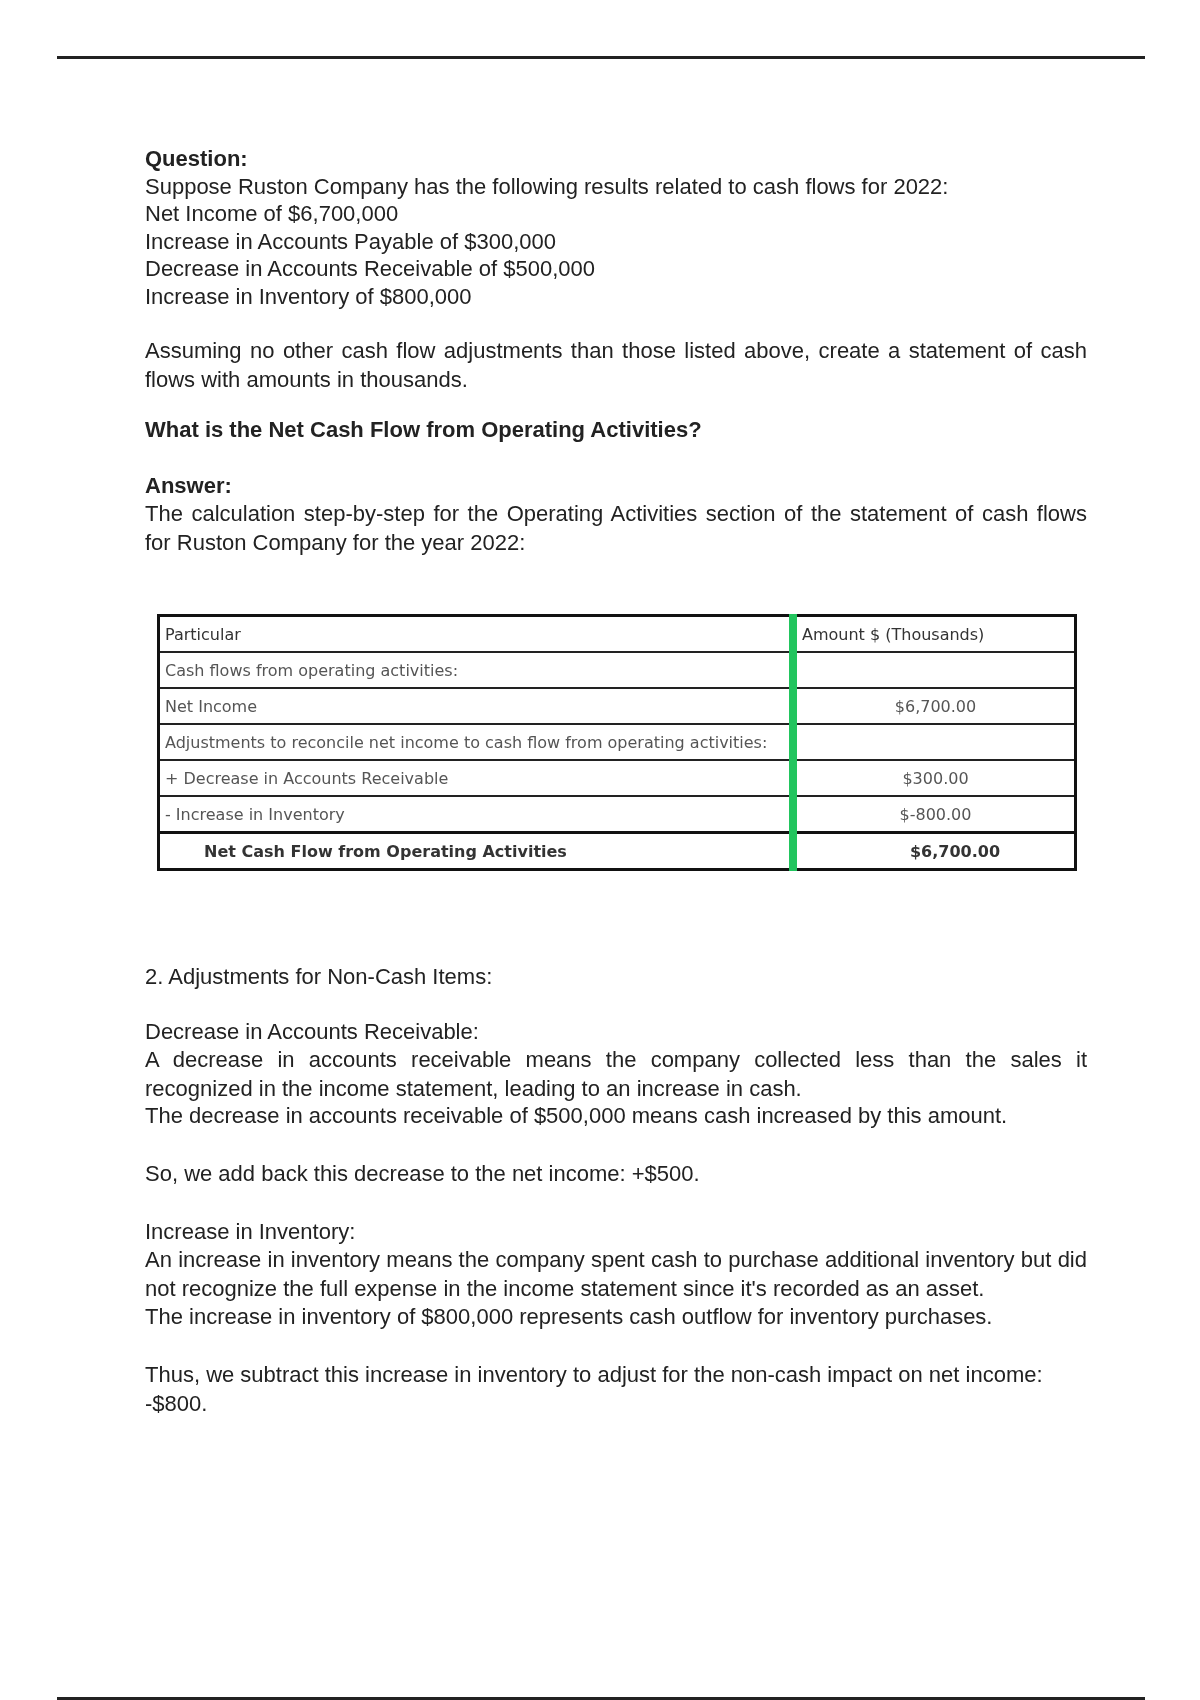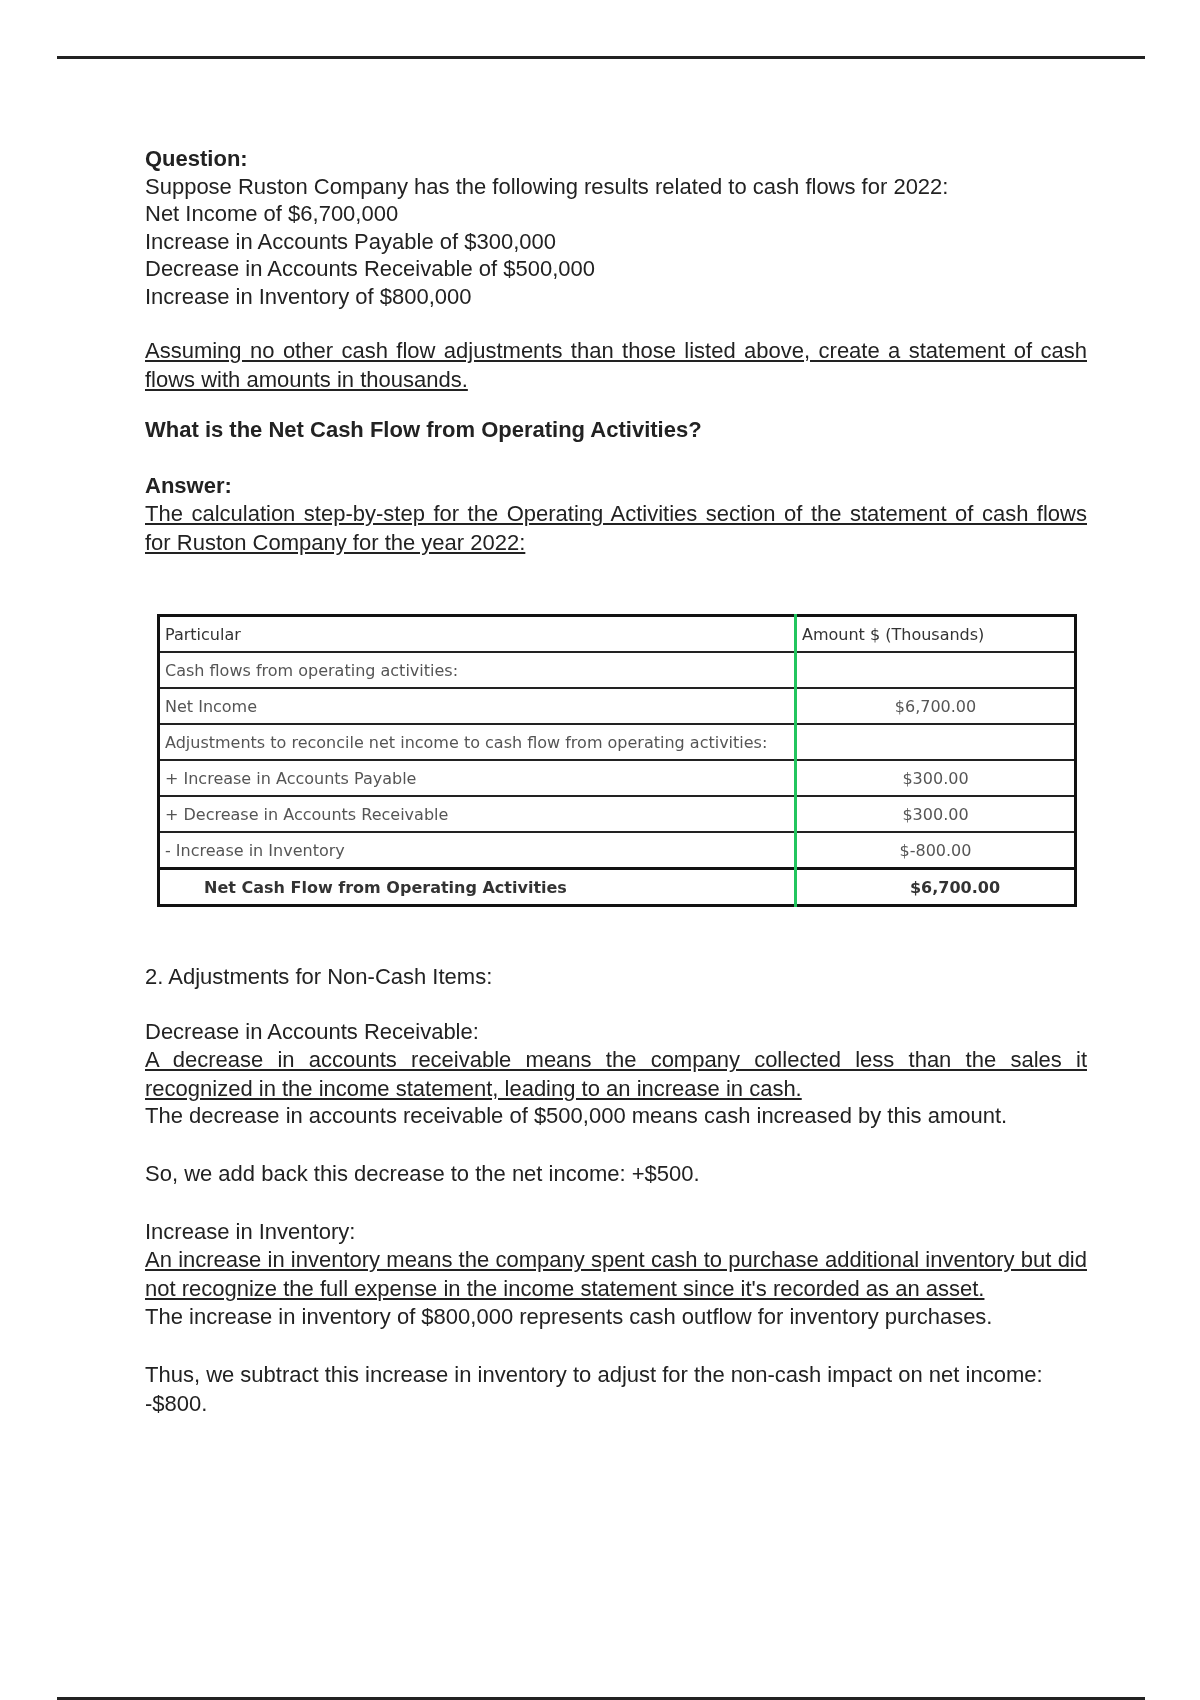--- a/index.html
+++ b/index.html
@@ -8,33 +8,33 @@
       font-family: "Liberation Sans", "DejaVu Sans", sans-serif;
       color: #222222;
     }
     .rule { position: absolute; left: 57px; width: 1088px; height: 3px; background: #222; }
     .rule.top { top: 56px; }
     .rule.bottom { top: 1697px; }
 
     .content { position: absolute; left: 145px; top: 0; width: 942px; }
     .p { position: absolute; left: 0; width: 942px; font-size: 22px; line-height: 28.5px; margin: 0; }
     .bold { font-weight: bold; }
-    .justify { text-align: justify; text-align-last: left; text-decoration: underline; }
+    .justify { text-align: justify; text-align-last: left; }
 
     table.cf {
       position: absolute; left: 157px; top: 614px;
       width: 920px; border-collapse: collapse;
       border: 3px solid #111;
       font-family: "DejaVu Sans", sans-serif;
     }
     table.cf td {
       border: 2px solid #222; height: 34px; padding: 0 5px;
       font-size: 16px; color: #555; white-space: nowrap;
     }
-    table.cf td.amt { width: 228px; text-align: center; border-left: 3px solid #22c55e; }
+    table.cf td.amt { width: 228px; text-align: center; border-left: 8px solid #22c55e; }
     table.cf tr.head td { color: #333; }
     table.cf tr.total td { color: #333; font-weight: bold; border-top: 3px solid #111; padding-left: 44px; }
   </style>
 </head>
 <body>
 
 <div class="rule top"></div>
 
 <div class="content">
   <p class="p bold" style="top:145px">Question:</p>
@@ -63,24 +63,20 @@
   </tr>
   <tr>
     <td>Net Income</td>
     <td class="amt">$6,700.00</td>
   </tr>
   <tr>
     <td>Adjustments to reconcile net income to cash flow from operating activities:</td>
     <td class="amt"></td>
   </tr>
   <tr>
-    <td>+ Increase in Accounts Payable</td>
-    <td class="amt">$300.00</td>
-  </tr>
-  <tr>
     <td>+ Decrease in Accounts Receivable</td>
     <td class="amt">$300.00</td>
   </tr>
   <tr>
     <td>- Increase in Inventory</td>
     <td class="amt">$-800.00</td>
   </tr>
   <tr class="total">
     <td>Net Cash Flow from Operating Activities</td>
     <td class="amt">$6,700.00</td>

